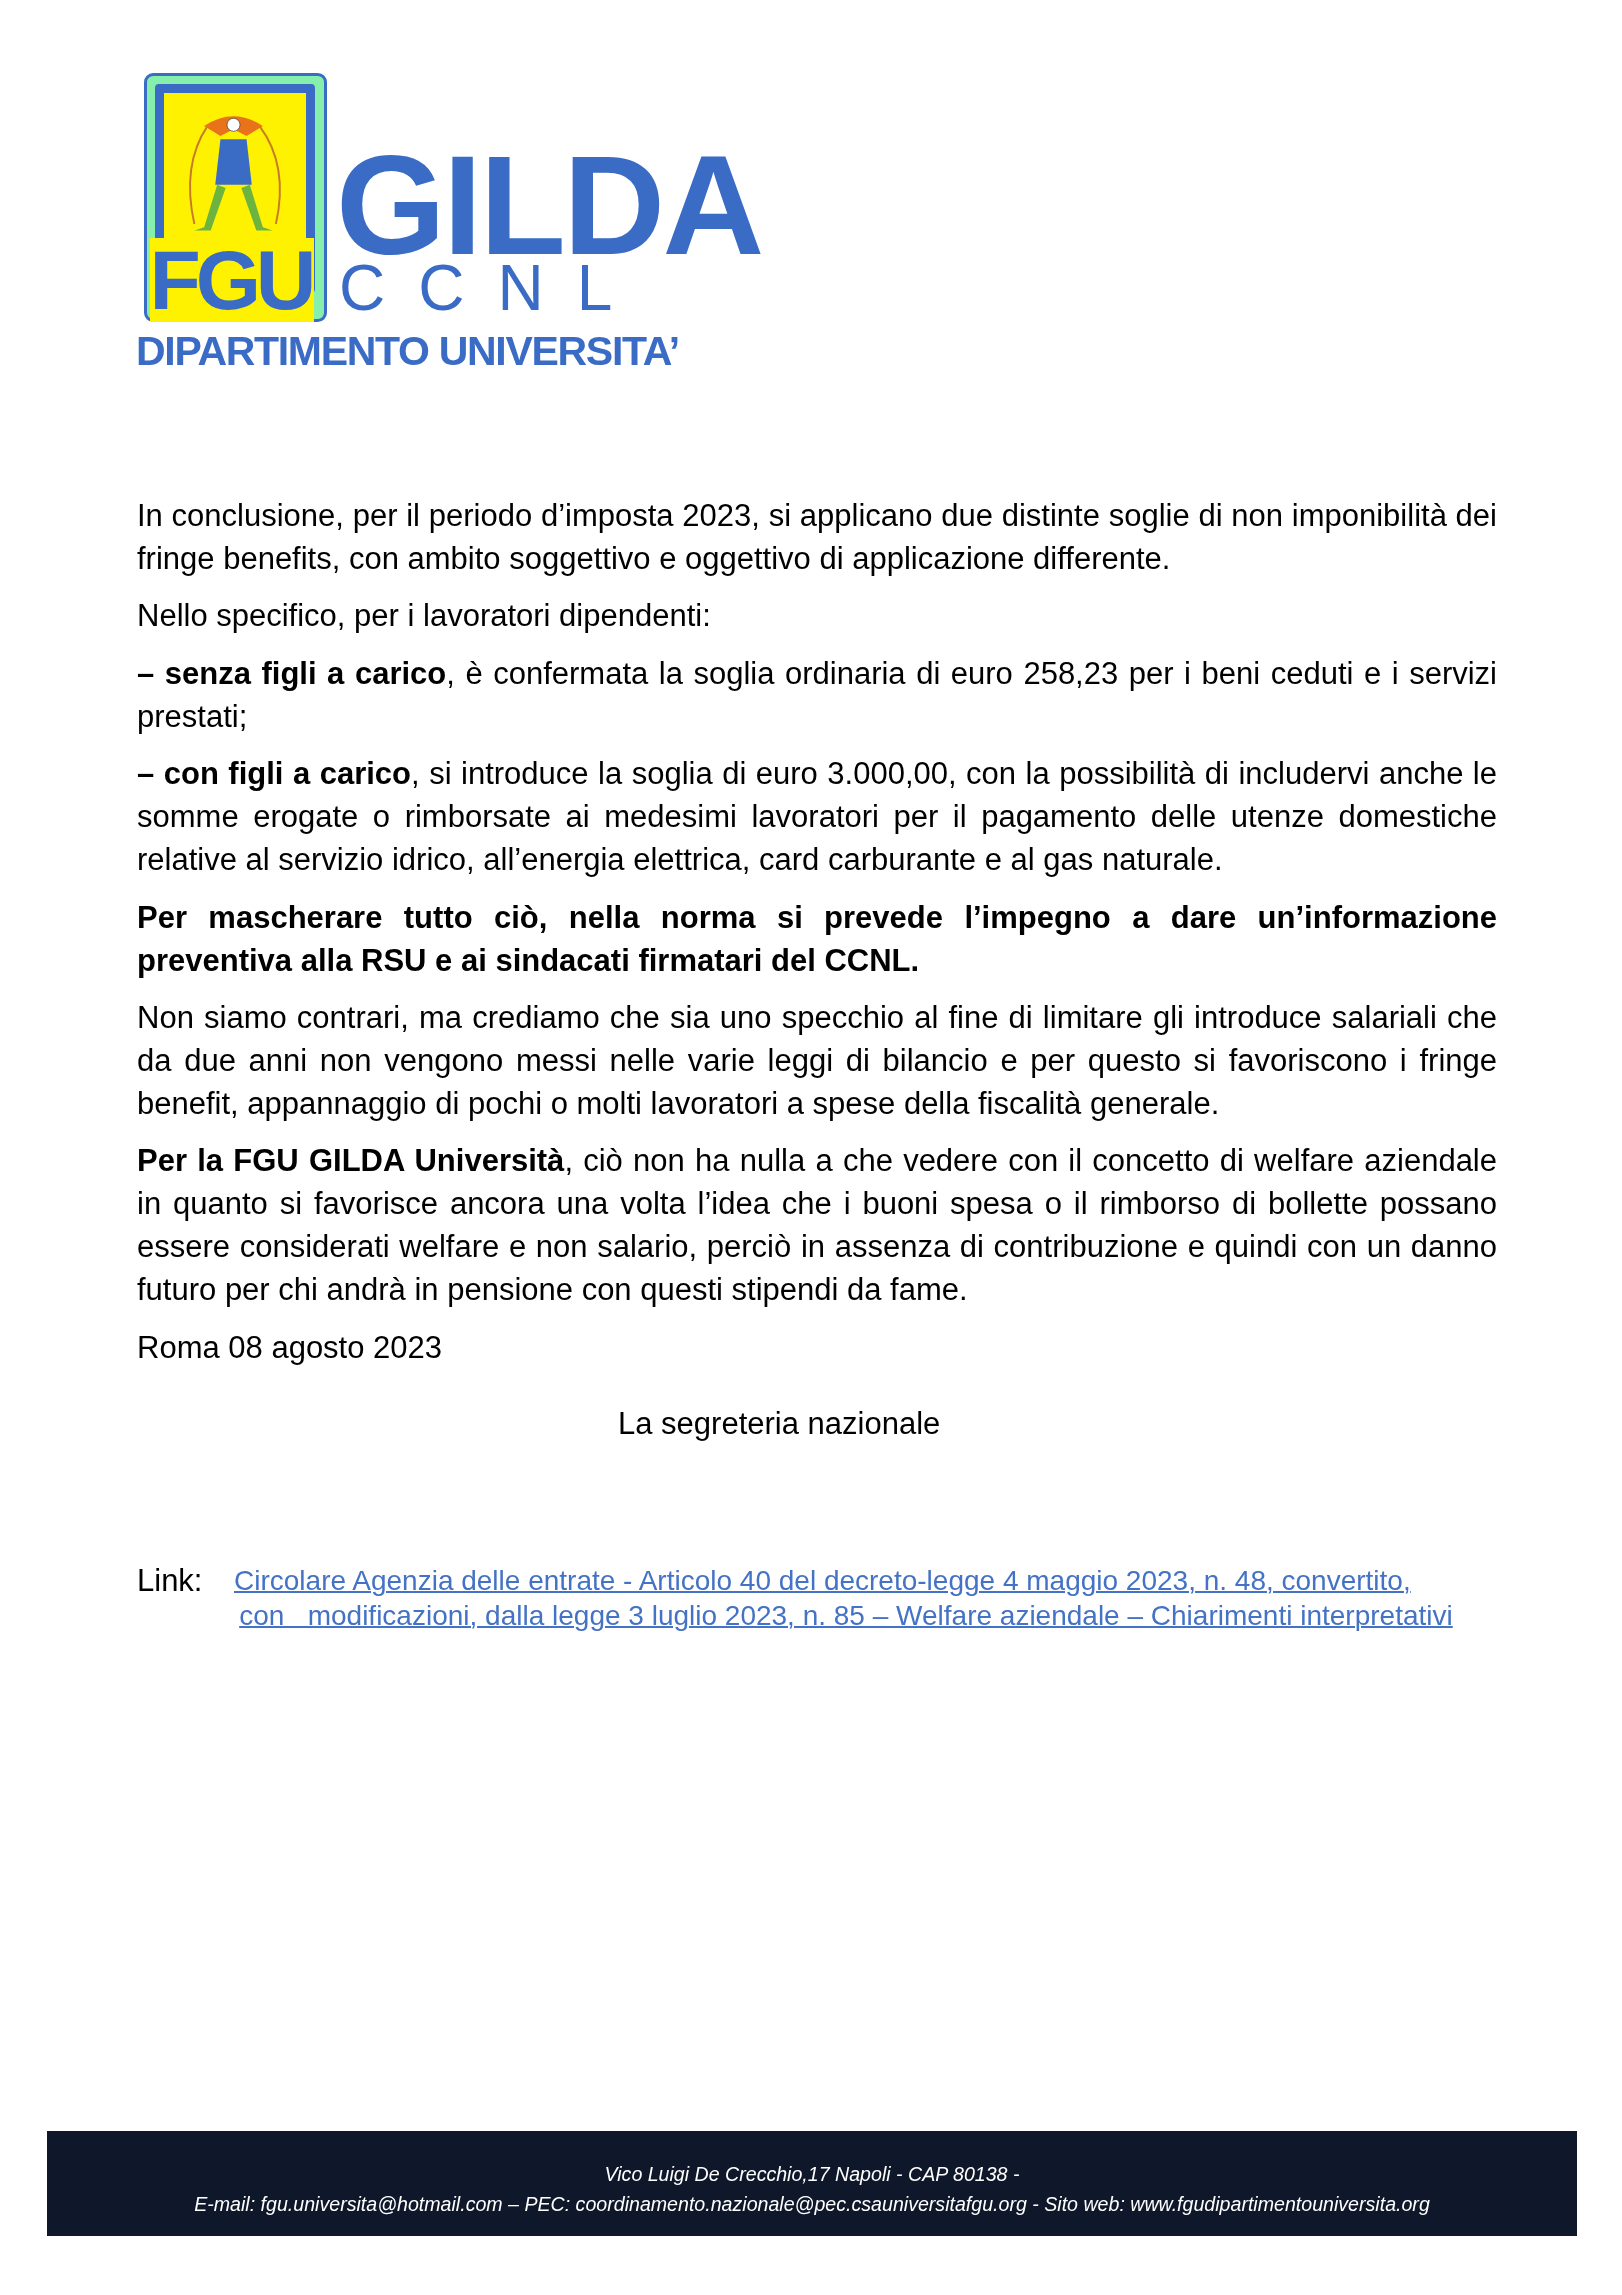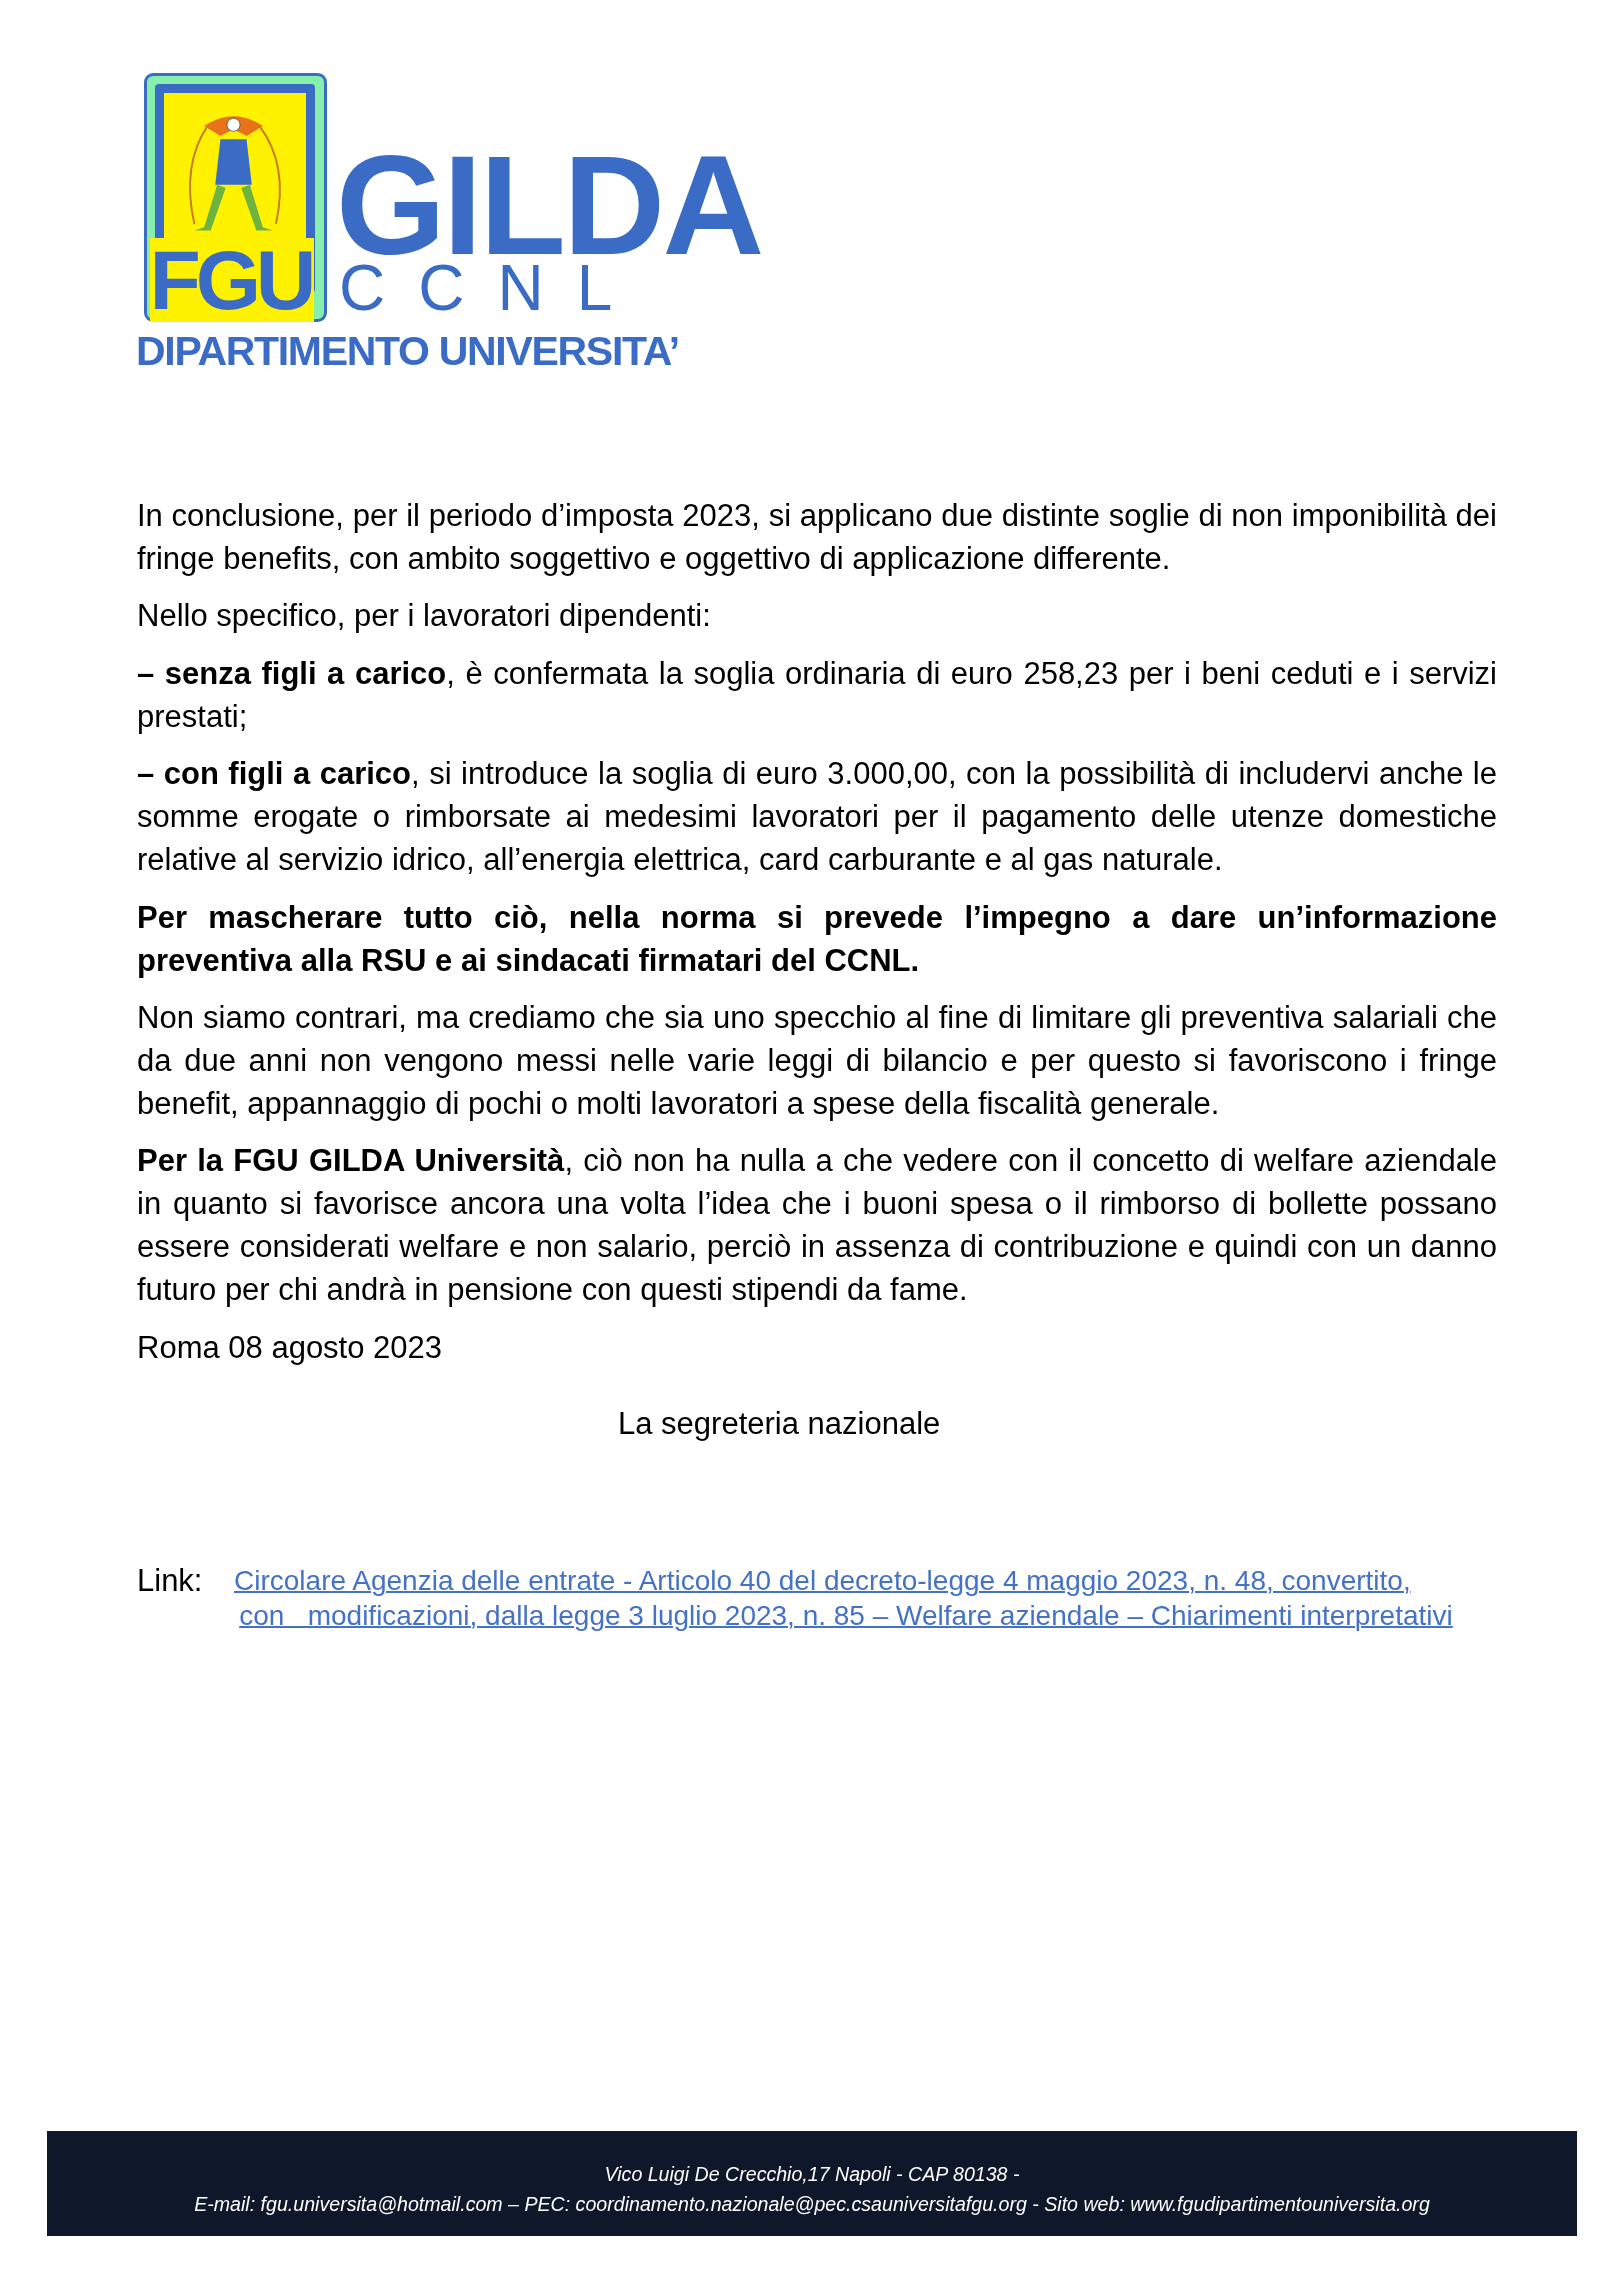--- a/index.html
+++ b/index.html
@@ -83,21 +83,21 @@
   <div class="logo-unams">CCNL</div>
   <div class="logo-dept">DIPARTIMENTO UNIVERSITA’</div>
 </div>
 
 <div class="content">
   <p>In conclusione, per il periodo d’imposta 2023, si applicano due distinte soglie di non imponibilità dei fringe benefits, con ambito soggettivo e oggettivo di applicazione differente.</p>
   <p>Nello specifico, per i lavoratori dipendenti:</p>
   <p><b>– senza figli a carico</b><span>, è confermata la soglia ordinaria di euro 258,23 per i beni ceduti e i servizi prestati;</span></p>
   <p><b>– con figli a carico</b><span>, si introduce la soglia di euro 3.000,00, con la possibilità di includervi anche le somme erogate o rimborsate ai medesimi lavoratori per il pagamento delle utenze domestiche relative al servizio idrico, all’energia elettrica, card carburante e al gas naturale.</span></p>
   <p><b>Per mascherare tutto ciò, nella norma si prevede l’impegno a dare un’informazione preventiva alla RSU e ai sindacati firmatari del CCNL.</b></p>
-  <p>Non siamo contrari, ma crediamo che sia uno specchio al fine di limitare gli preventiva salariali che da due anni non vengono messi nelle varie leggi di bilancio e per questo si favoriscono i fringe benefit, appannaggio di pochi o molti lavoratori a spese della fiscalità generale.</p>
+  <p>Non siamo contrari, ma crediamo che sia uno specchio al fine di limitare gli introduce salariali che da due anni non vengono messi nelle varie leggi di bilancio e per questo si favoriscono i fringe benefit, appannaggio di pochi o molti lavoratori a spese della fiscalità generale.</p>
   <p><b>Per la FGU GILDA Università</b><span>, ciò non ha nulla a che vedere con il concetto di welfare aziendale in quanto si favorisce ancora una volta l’idea che i buoni spesa o il rimborso di bollette possano essere considerati welfare e non salario, perciò in assenza di contribuzione e quindi con un danno futuro per chi andrà in pensione con questi stipendi da fame.</span></p>
   <p class="date">Roma 08 agosto 2023</p>
 </div>
 
 <div class="signature">La segreteria nazionale</div>
 
 <div class="link-block">
   <span class="link-label">Link:</span>
   <a class="link-text">
     <span>Circolare Agenzia delle entrate - Articolo 40 del decreto-legge 4 maggio 2023, n. 48, convertito,</span>

